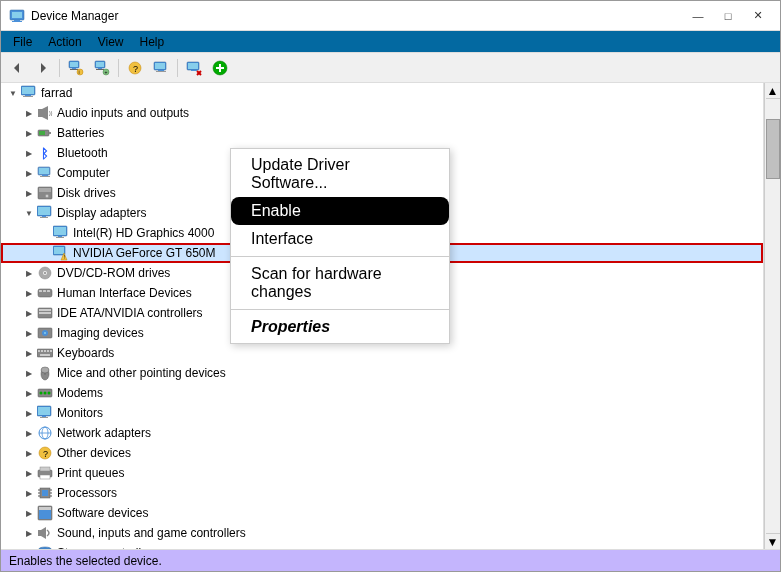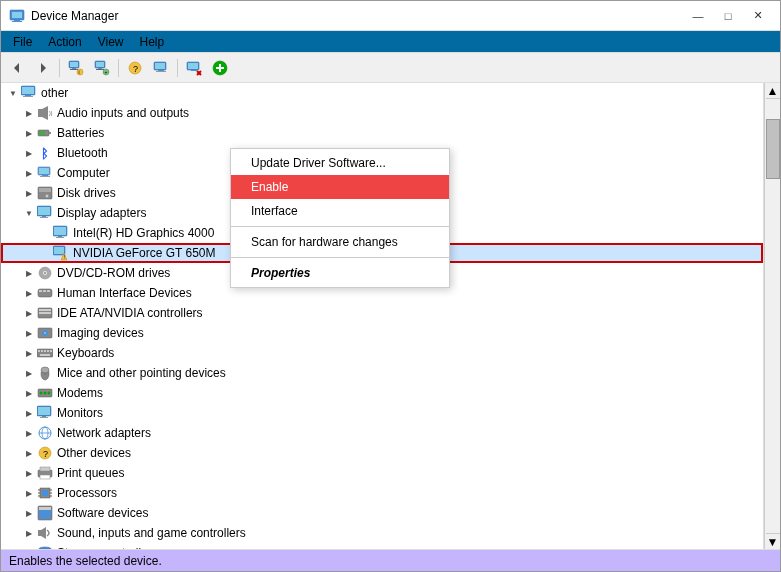--- a/index.html
+++ b/index.html
@@ -163,25 +163,26 @@
       background: #fff;
       border: 1px solid #ccc;
       box-shadow: 2px 2px 8px rgba(0,0,0,0.2);
       width: 220px;
       z-index: 100;
       padding: 2px 0;
     }
     .ctx-item {
       padding: 5px 20px;
       cursor: pointer;
-      font-size: 12px;
+      font-size: 16px;
     }
     .ctx-item.active {
-      background: #ef4444;
+      background: #000000;
       color: #fff;
+      border-radius: 8px;
     }
     .ctx-sep {
       height: 1px;
       background: #ccc;
       margin: 3px 0;
     }
     .ctx-item.bold {
       font-weight: bold;
       font-style: italic;
     }
@@ -303,21 +304,21 @@
     <div class="tree-item" style="padding-left: 4px;">
           <span class="tree-toggle" style="color: rgb(85, 85, 85); font-size: 8px;">▼</span>
           <span class="tree-icon">
             <svg width="16" height="16" viewBox="0 0 16 16">
               <rect x="0" y="1" width="14" height="9" rx="1" fill="#4a90d9" stroke="#2a6099" stroke-width="0.5"></rect>
               <rect x="1" y="2" width="12" height="7" fill="#87ceeb"></rect>
               <rect x="4" y="10" width="6" height="1" fill="#4a90d9"></rect>
               <rect x="2" y="11" width="10" height="1" fill="#999"></rect>
             </svg>
           </span>
-          <span class="tree-label">other</span>
+          <span class="tree-label">farrad</span>
         </div>
         <div class="tree-item" style="padding-left: 20px;">
           <span class="tree-toggle" style="color: rgb(85, 85, 85); font-size: 8px;">▶</span>
           <span class="tree-icon">
             <svg width="16" height="16" viewBox="0 0 16 16">
               <rect x="1" y="4" width="4" height="8" fill="#888"></rect>
               <polygon points="5,4 11,1 11,15 5,12" fill="#888"></polygon>
               <text x="12" y="10" font-size="5" fill="#555">))</text>
             </svg>
           </span>

